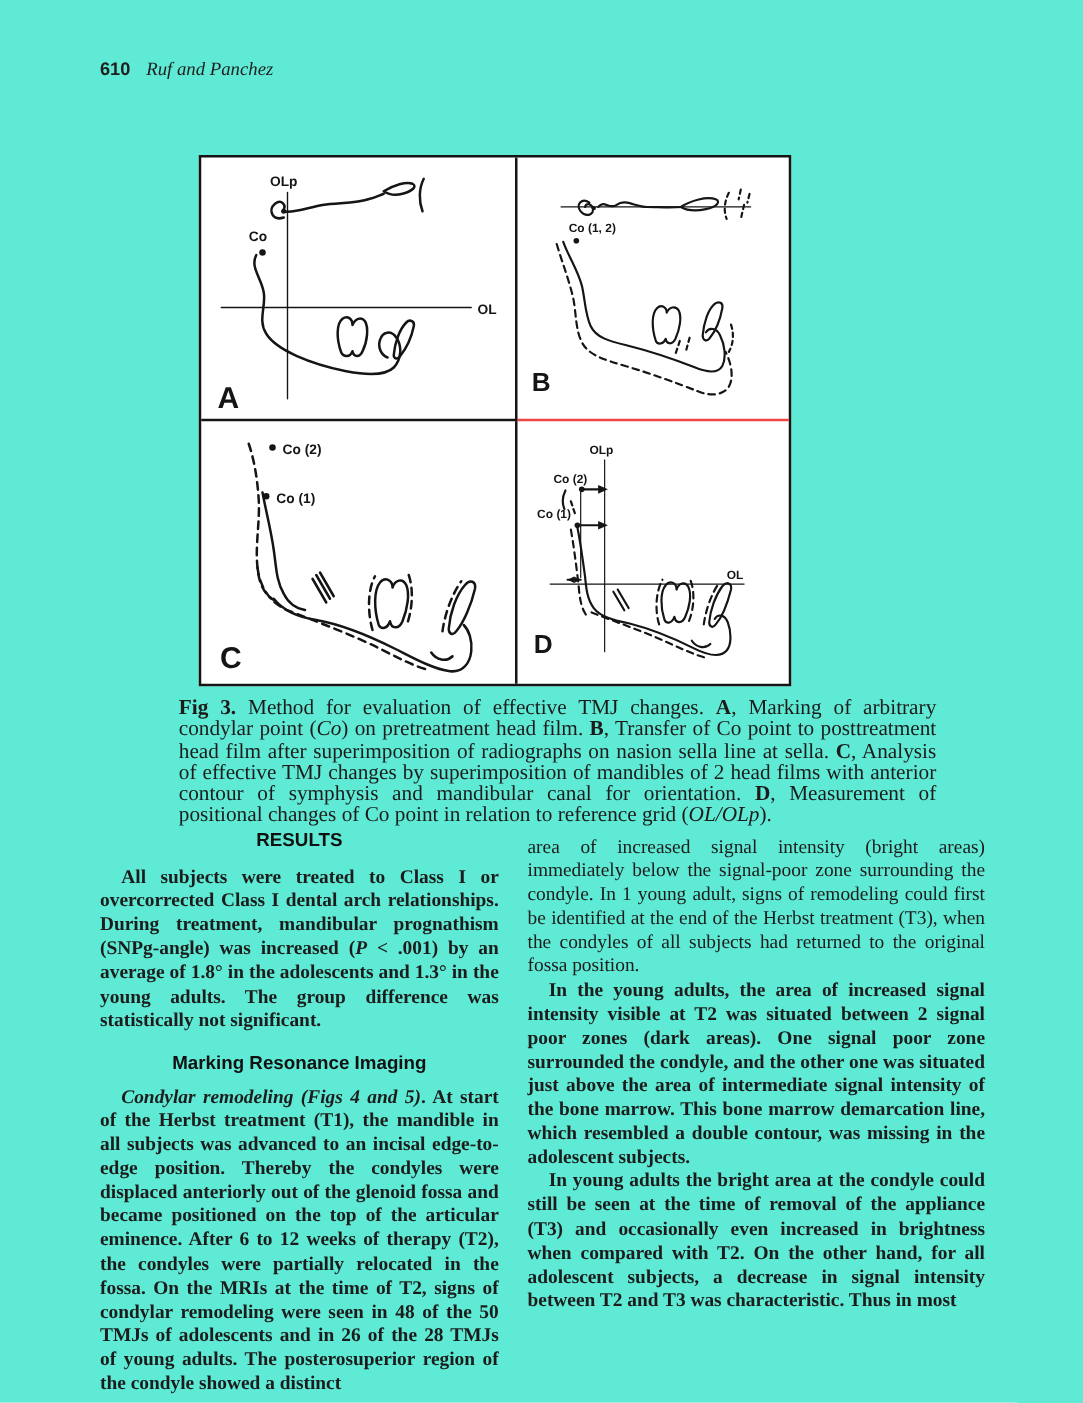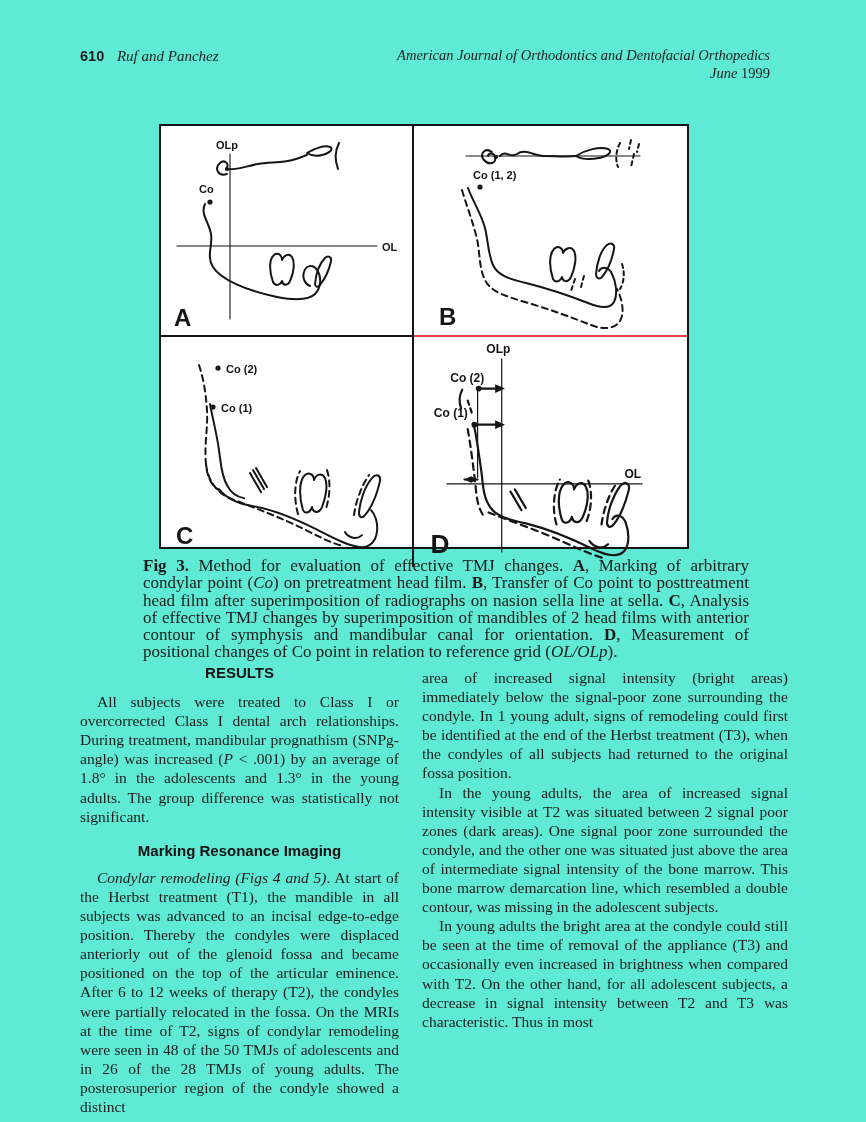--- a/index.html
+++ b/index.html
@@ -8,21 +8,21 @@
 
   
   .hdr-left{position:absolute;left:80px;top:48px;font-size:15px;white-space:nowrap;}
   .pageno{font-family:"Liberation Sans",sans-serif;font-weight:bold;font-size:14.5px;}
   .authors{font-style:italic;margin-left:9px;}
   .hdr-right{position:absolute;right:96px;top:47px;text-align:right;font-style:italic;
              font-size:14.5px;line-height:17.5px;white-space:nowrap;}
   .hdr-right .yr{font-style:normal;}
 
   
-  .figure-box{position:absolute;left:159px;top:124px;width:530px;height:425px;
+  .figure-box{position:absolute;left:159px;top:124px;width:474px;height:425px;
               border:2.5px solid #151515;box-sizing:border-box;background:#fff;}
   .fig-grid{display:grid;width:100%;height:100%;grid-template-columns:253px 1fr;grid-template-rows:211px 1fr;}
   .cell{position:relative;}
   .cell svg{display:block;width:100%;height:100%;}
   .cell-a{border-right:2px solid #151515;border-bottom:2px solid #151515;}
   .cell-b{border-bottom:2px solid #ef4444;}
   .cell-c{border-right:2px solid #151515;}
 
   .tr{fill:none;stroke:#151515;stroke-width:2;stroke-linecap:round;stroke-linejoin:round;}
   .thin{stroke-width:1.1;}
@@ -41,35 +41,30 @@
   .caption i{font-style:italic;}
 
   
   .col{position:absolute;text-align:justify;font-size:15.5px;line-height:19.1px;color:#1c1c1c;}
   .col-left{left:80px;top:663px;width:319px;}
   .col-right{left:422px;top:668px;width:366px;}
   .sec-head{font-family:"Liberation Sans",sans-serif;font-weight:bold;font-size:15px;
             margin:0 0 10px 0;text-align:center;color:#111;}
   .sec-head.mri{margin-top:15px;margin-bottom:8px;}
   p.bp{margin:0;}
-  .indent{text-indent:17px;}
+  .indent{text-indent:17px;font-weight:bold;}
 </style>
 </head>
 <body>
 
 <div class="page">
 
   <div class="hdr-left">
     <span class="pageno">610</span>
     <span class="authors">Ruf and Panchez</span>
-  </div>
-  <div class="hdr-right">
-    <span>American Journal of Orthodontics and Dentofacial Orthopedics</span><br>
-    <span>June</span>
-    <span class="yr">1999</span>
   </div>
 
   <div class="figure-box">
     <div class="fig-grid">
 
       <div class="cell cell-a">
         <svg viewBox="0 0 251 209">
           <g>
             <line class="tr thin" x1="69" y1="28" x2="69" y2="193"></line>
             <line class="tr thin" x1="16" y1="120" x2="216" y2="120"></line>

